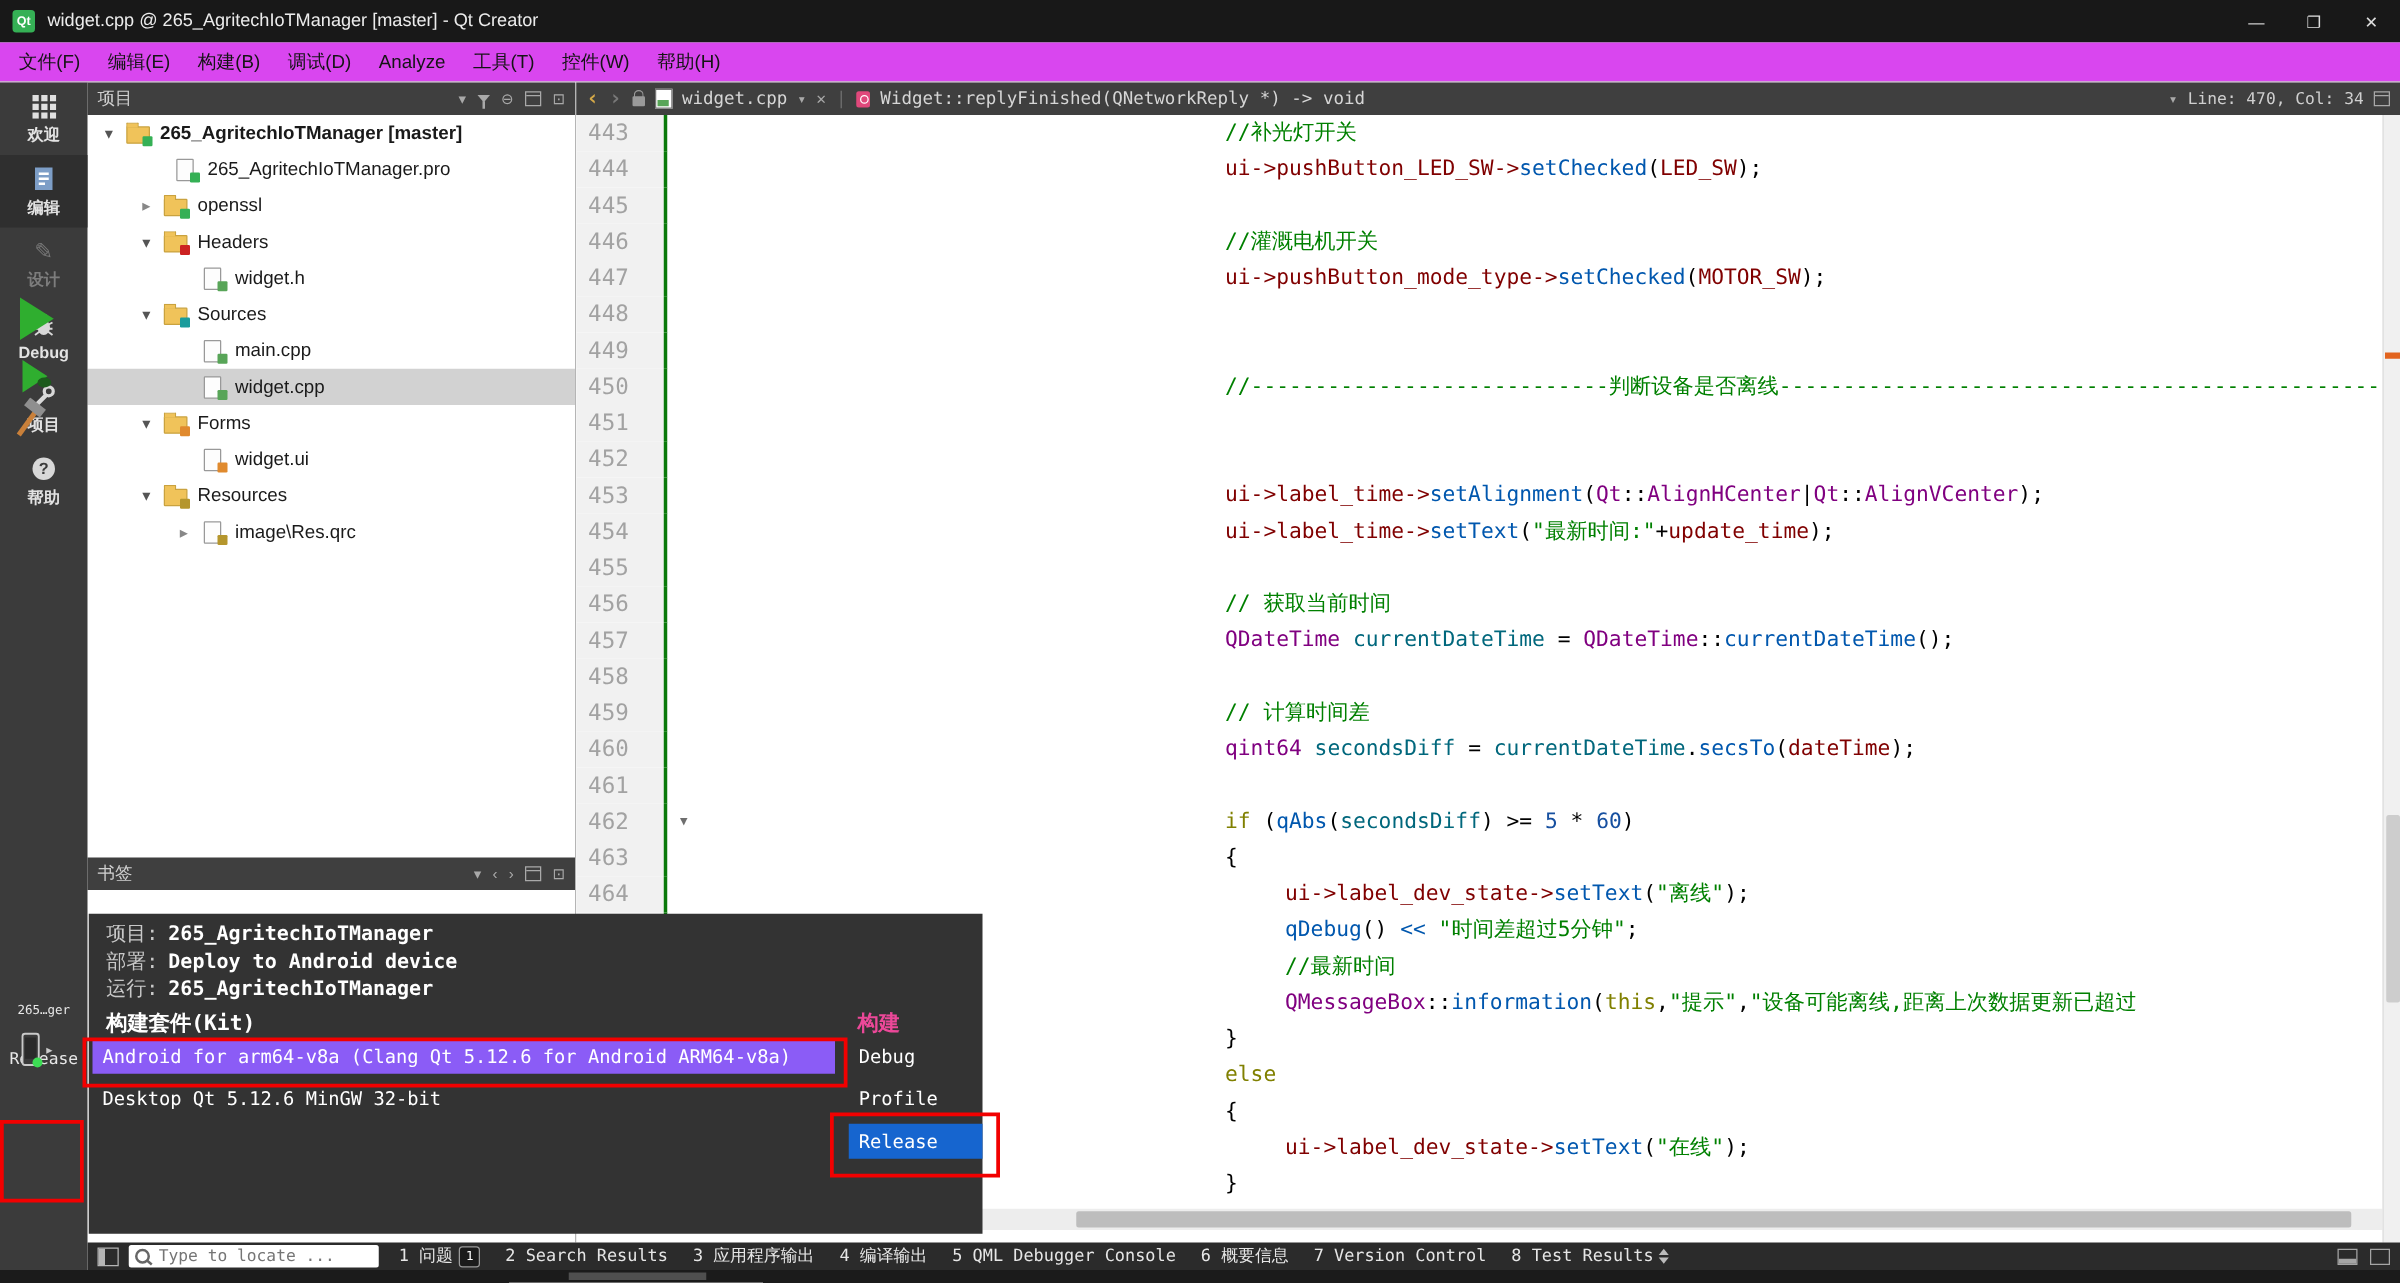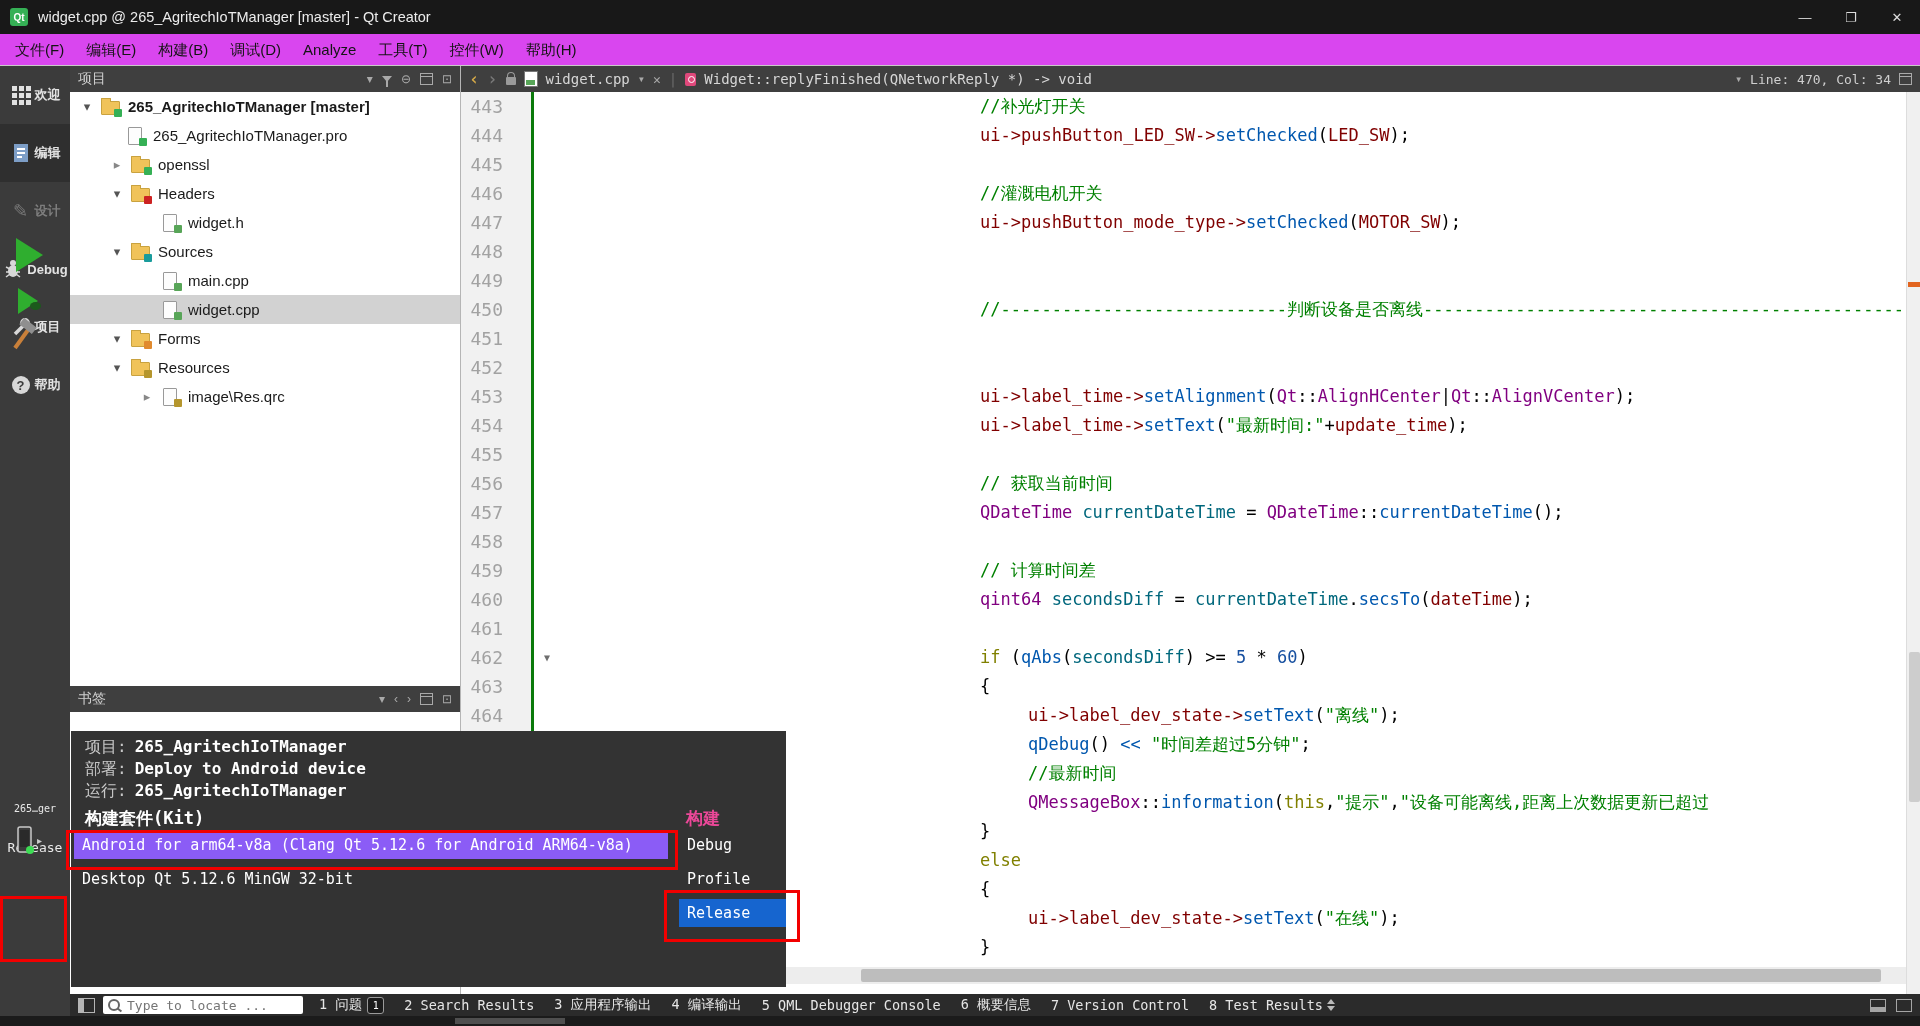--- a/index.html
+++ b/index.html
@@ -15,21 +15,21 @@
   #win-controls{margin-left:auto;display:flex;height:100%;}
   .winbtn{width:46px;height:100%;display:flex;align-items:center;justify-content:center;color:#dcdcdc;font-size:13px;}
 
   
   #menubar{position:absolute;left:0;top:34px;width:1920px;height:32px;background:#d946ef;
     border-bottom:1px solid #c9c9c9;display:flex;align-items:center;padding-left:4px;box-sizing:border-box;}
   .menu-item{padding:0 11px;font-size:15px;color:#141414;line-height:31px;}
 
   
   #rail{position:absolute;left:0;top:66px;width:70px;height:950px;background:#3b3b3b;z-index:5;}
-  .rail-item{width:70px;height:58px;display:flex;flex-direction:row;align-items:center;justify-content:center;gap:3px;}
+  .rail-item{width:70px;height:58px;display:flex;flex-direction:column;align-items:center;justify-content:center;gap:3px;}
   .rail-item .rlabel{font-size:13px;font-weight:bold;color:#e3e3e3;}
   .rail-item.active{background:#2f2f2f;}
   .rail-item.disabled .rlabel{color:#7d7d7d;}
   .ri{width:22px;height:22px;display:flex;align-items:center;justify-content:center;}
   #rail-kit{position:absolute;left:0;top:731px;width:70px;text-align:center;color:#e8e8e8;}
   #kit-short{font-size:10px;margin-top:6px;}
   #kit-config{font-size:13px;margin-top:26px;}
   #android-wrap{position:absolute;left:14px;top:28px;display:flex;align-items:center;}
   .play-tri{width:0;height:0;border-left:27px solid #2fae2f;border-top:17px solid transparent;border-bottom:17px solid transparent;}
   #run-btn{position:absolute;left:16px;top:172px;}
@@ -277,21 +277,21 @@
     </div>
     <div id="tree">
         <div class="trow" style="padding-left: 4px;">
           <span class="chev">▾</span>
           <span class="ticon">
             <span class="icon-folder"></span>
             <span class="tbadge" style="background: rgb(53, 176, 85);"></span>
           </span>
           <span class="tlabel bold">265_AgritechIoTManager [master]</span>
         </div>
-        <div class="trow" style="padding-left: 29px;">
+        <div class="trow" style="padding-left: 42px;">
           <span class="chev"></span>
           <span class="ticon">
             <span class="icon-file"></span>
             <span class="tbadge" style="background: rgb(53, 176, 85);"></span>
           </span>
           <span class="tlabel">265_AgritechIoTManager.pro</span>
         </div>
         <div class="trow" style="padding-left: 34px;">
           <span class="chev closed">▸</span>
           <span class="ticon">
@@ -340,20 +340,28 @@
           </span>
           <span class="tlabel">widget.cpp</span>
         </div>
         <div class="trow" style="padding-left: 34px;">
           <span class="chev">▾</span>
           <span class="ticon">
             <span class="icon-folder"></span>
             <span class="tbadge" style="background: rgb(224, 138, 46);"></span>
           </span>
           <span class="tlabel">Forms</span>
+        </div>
+        <div class="trow" style="padding-left: 64px;">
+          <span class="chev"></span>
+          <span class="ticon">
+            <span class="icon-file"></span>
+            <span class="tbadge" style="background: rgb(224, 138, 46);"></span>
+          </span>
+          <span class="tlabel">widget.ui</span>
         </div>
         <div class="trow" style="padding-left: 34px;">
           <span class="chev">▾</span>
           <span class="ticon">
             <span class="icon-folder"></span>
             <span class="tbadge" style="background: rgb(181, 150, 45);"></span>
           </span>
           <span class="tlabel">Resources</span>
         </div>
         <div class="trow" style="padding-left: 64px;">

